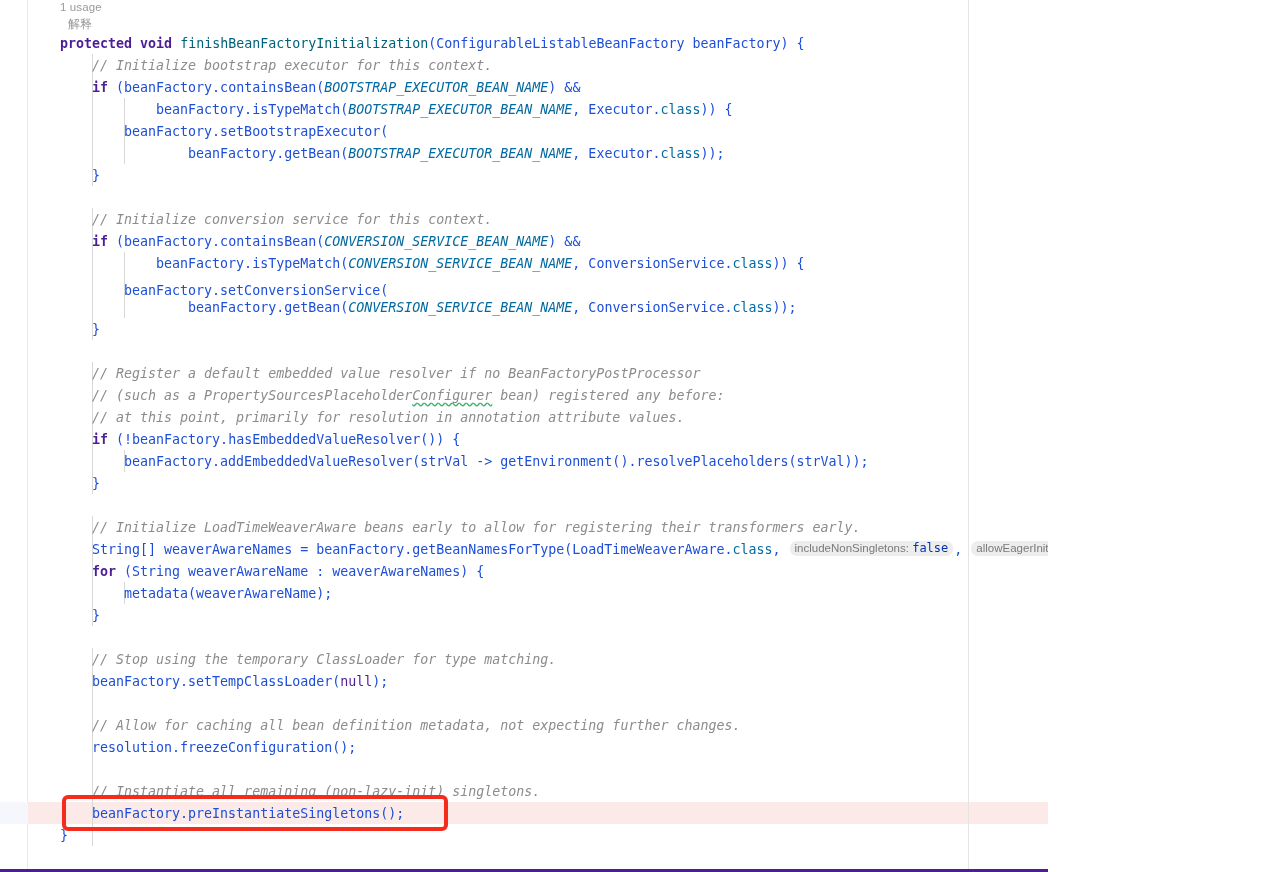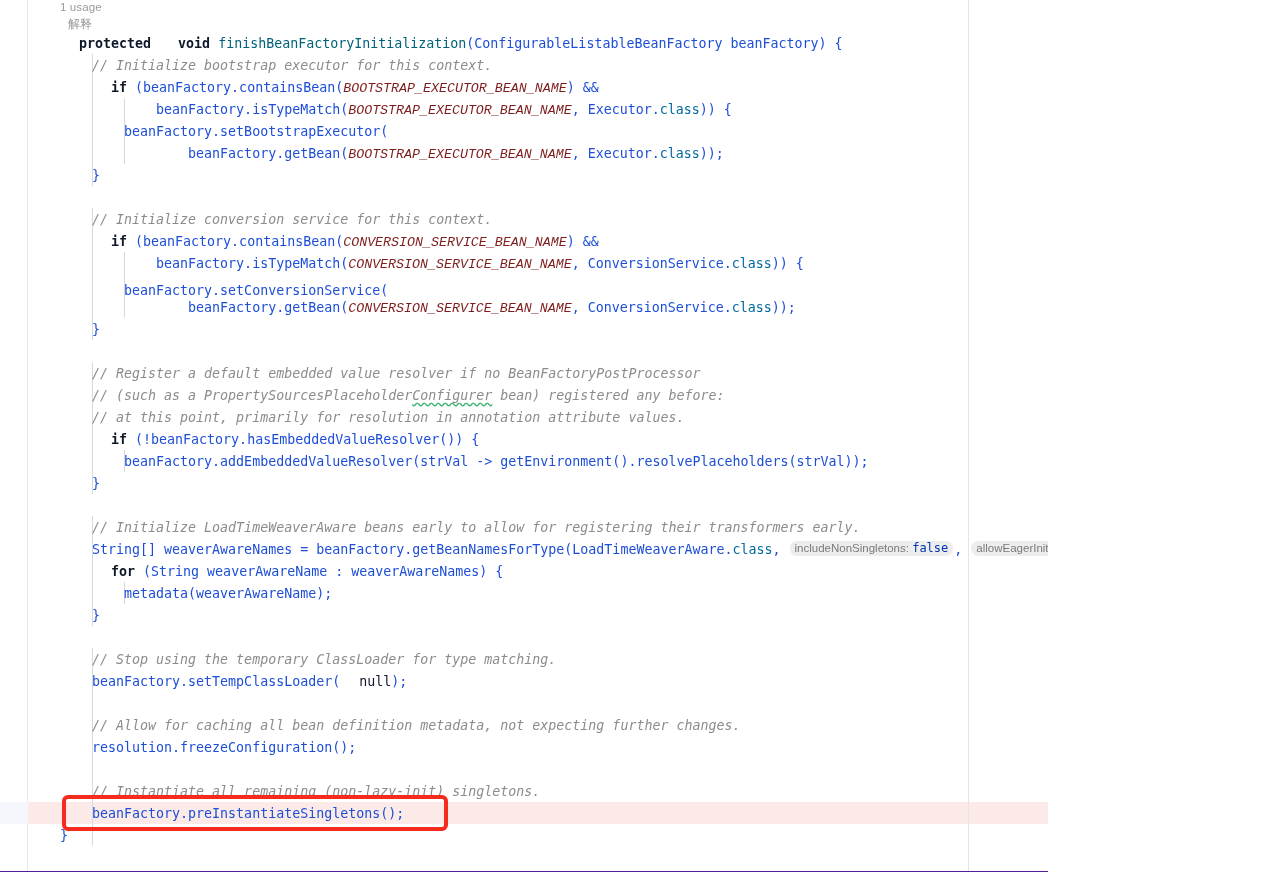--- a/index.html
+++ b/index.html
@@ -13,21 +13,21 @@
     font-family: "DejaVu Sans Mono", "Liberation Mono", monospace;
     -webkit-font-smoothing: antialiased;
   }
 
   #editor {
     position: relative;
     width: 1048px;
     height: 872px;
     overflow: hidden;
     background: #ffffff;
-    border-bottom: 1px solid #4c1d95;
+    border-bottom: 3px solid #4c1d95;
     box-sizing: border-box;
     text-align: center;
   }
 
   
   .gutter-left {
     position: absolute;
     left: 0; top: 0;
     width: 28px; height: 872px;
     background: #ffffff;
@@ -95,24 +95,24 @@
     height: 22px;
     line-height: 22px;
     font-size: 13.3px;
     font-family: "DejaVu Sans Mono", "Liberation Mono", monospace;
     white-space: pre;
     color: #080808;
     letter-spacing: 0px;
   }
 
   
-  .kw   { color: #0f172a; font-weight: 700; margin-left: 19px; }
+  .kw   { color: #4c1d95; font-weight: 700; }
   .meth { color: #00627a; }
   .cmt  { color: #8c8c8c; font-style: italic; }
-  .const{ color: #7f1d1d; font-style: italic; font-family: Liberation Mono, monospace; }
+  .const{ color: #0369a1; font-style: italic; }
   .cfld { color: #0369a1; }
   .plain{ color: #1d4ed8; }
 
   .spell {
     text-decoration: underline wavy #3cb371;
     text-decoration-skip-ink: none;
     text-underline-offset: 2px;
   }
 
   

